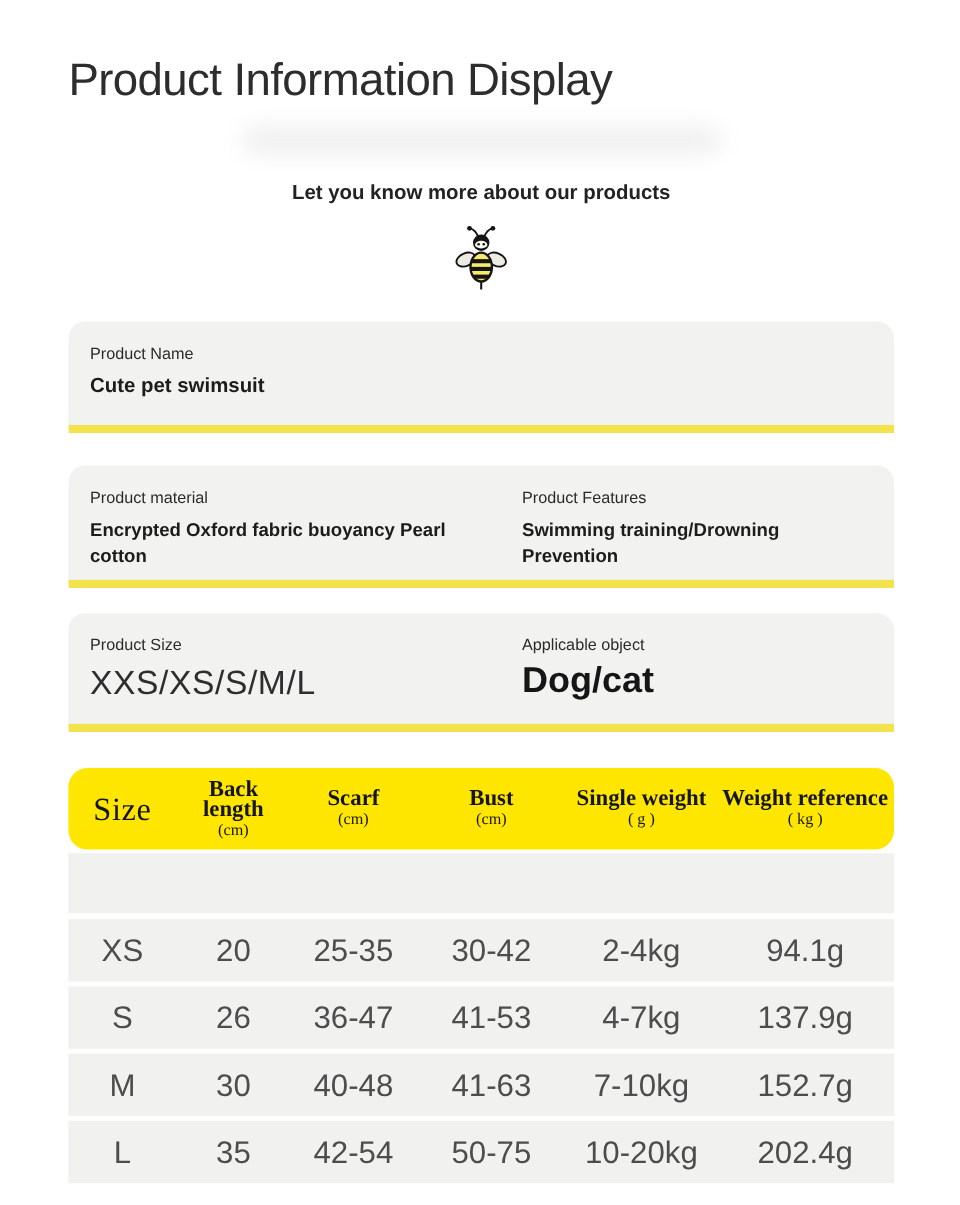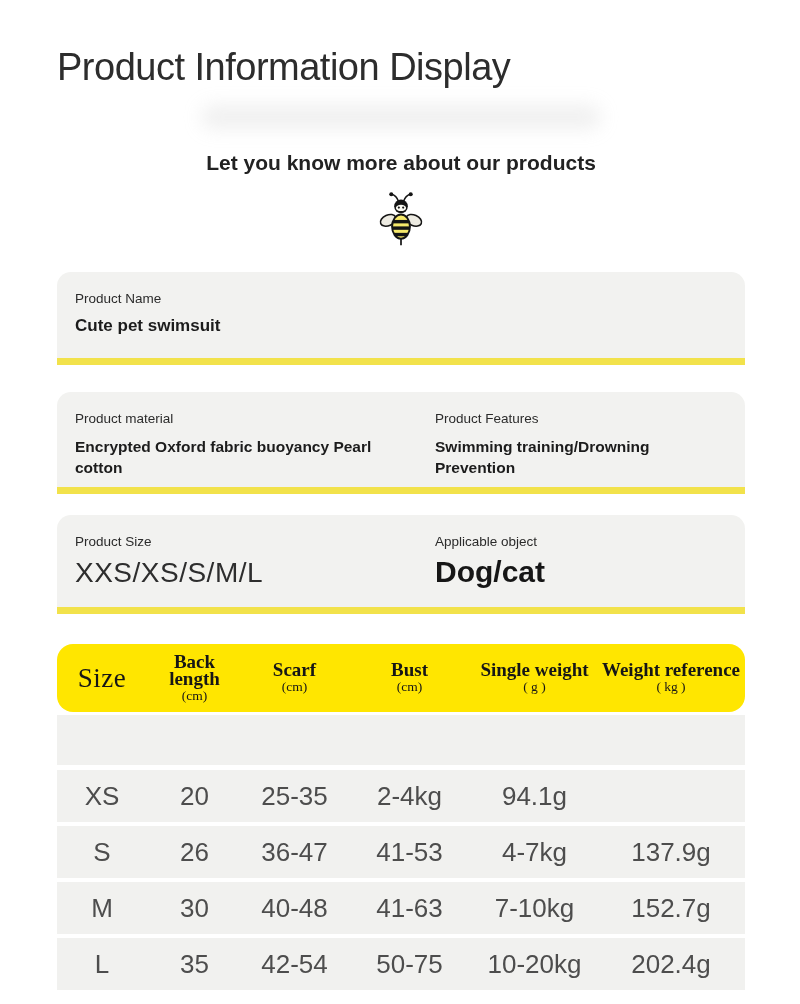--- a/index.html
+++ b/index.html
@@ -25,21 +25,21 @@
   .ghost-smudge {
     width: 400px; height: 24px;
     margin: 16px auto 0;
     background: rgba(185,185,185,0.22);
     border-radius: 12px;
     filter: blur(9px);
   }
   .page-subtitle {
     margin-top: 22px;
     text-align: center;
-    font-size: 21px;
+    font-size: 17px;
     font-weight: 700;
     color: #222222;
   }
   .bee-wrap { margin-top: 15px; text-align: center; height: 56px; }
 
   
   .card {
     background: #F2F2F0;
     border-radius: 14px 14px 0 0;
     border-bottom: 7px solid #F2E24B;
@@ -197,20 +197,21 @@
     <div class="tcell"></div>
     <div class="tcell"></div>
     <div class="tcell"></div>
     <div class="tcell"></div>
   </div>
 
   <div class="table-grid trow trow-first">
     <div class="tcell">XS</div>
     <div class="tcell">20</div>
     <div class="tcell">25-35</div>
+    <div class="tcell">30-42</div>
     <div class="tcell">2-4kg</div>
     <div class="tcell">94.1g</div>
   </div>
 
   <div class="table-grid trow">
     <div class="tcell">S</div>
     <div class="tcell">26</div>
     <div class="tcell">36-47</div>
     <div class="tcell">41-53</div>
     <div class="tcell">4-7kg</div>

